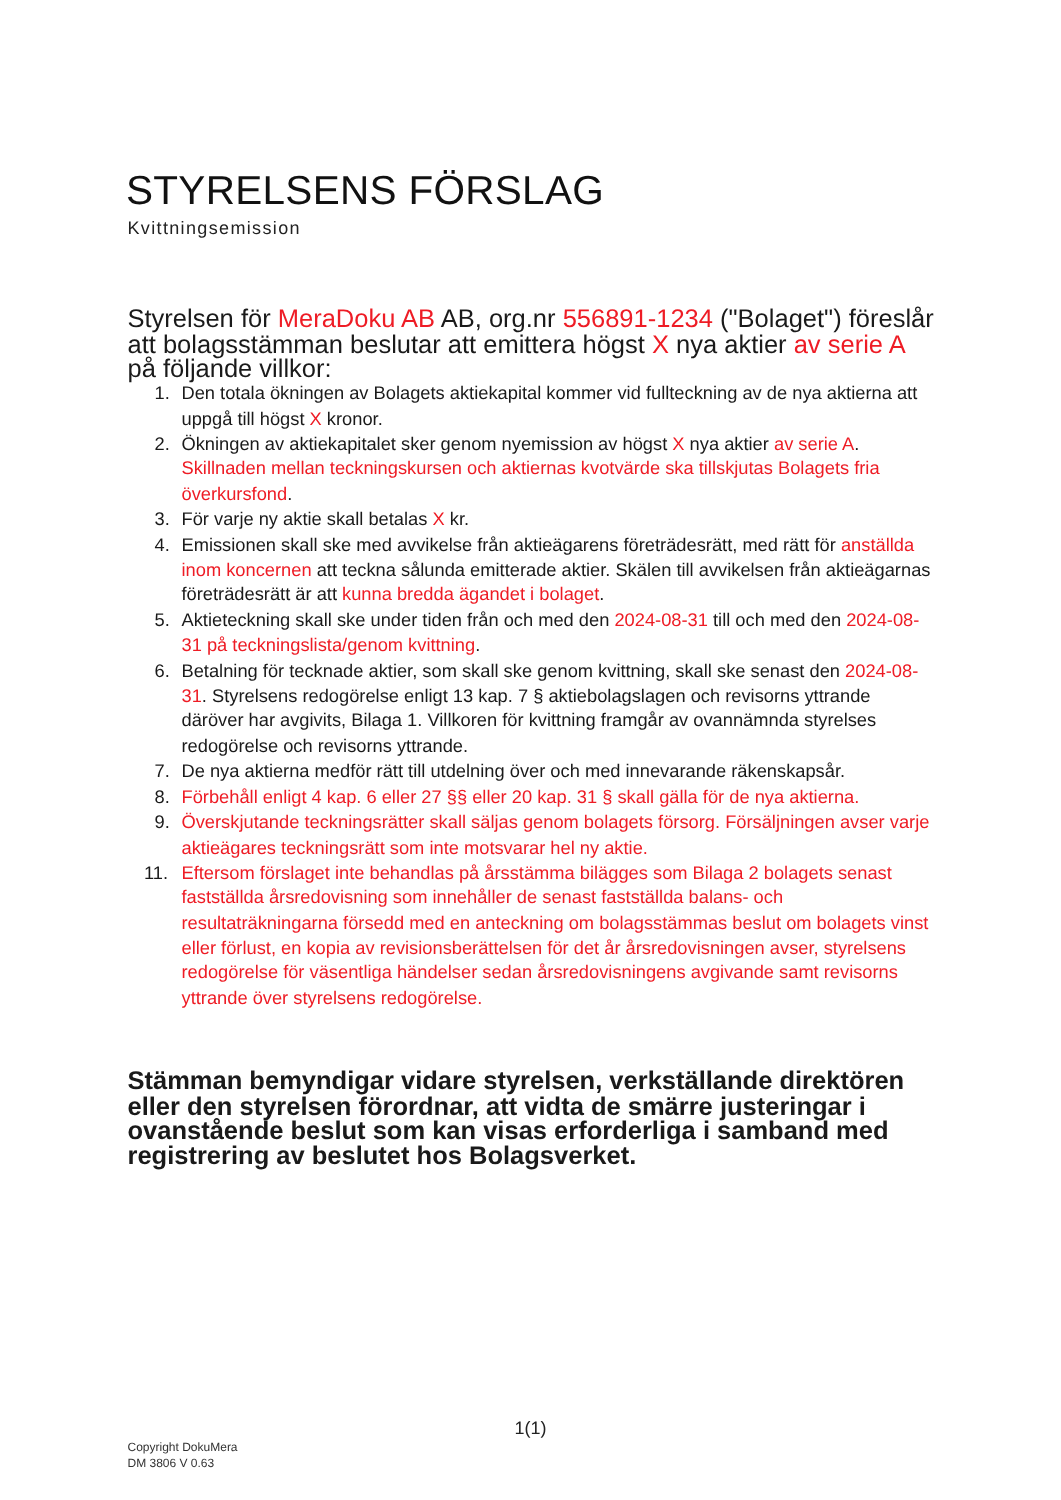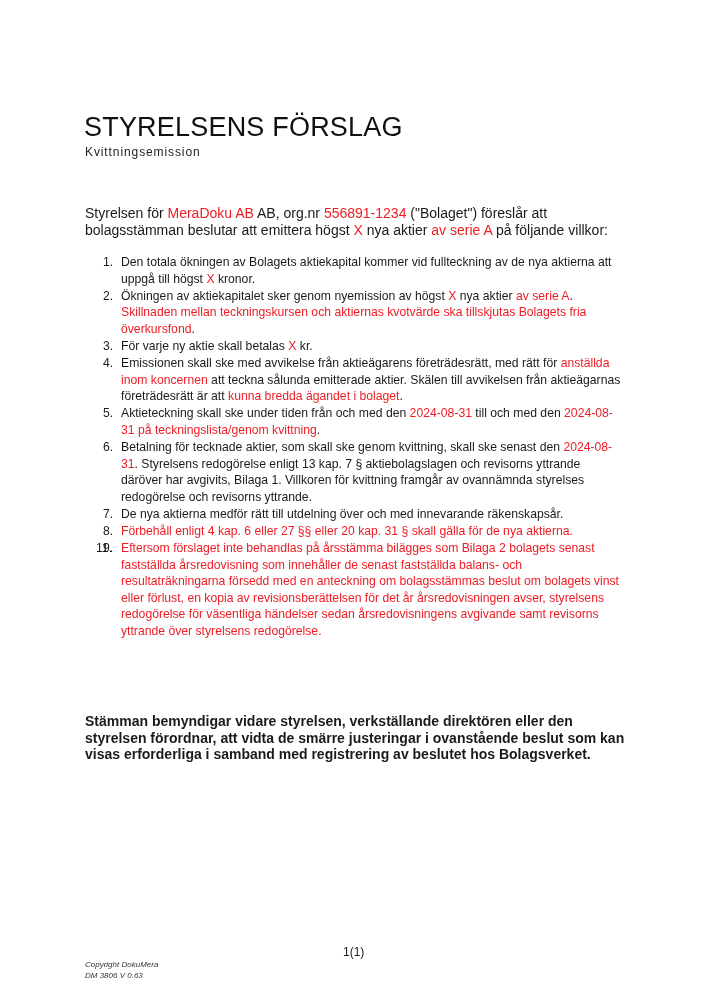--- a/index.html
+++ b/index.html
@@ -1,50 +1,50 @@
 <!DOCTYPE html>
 <html><head>
 <meta charset="utf-8">
 <style>
   html, body { margin:0; padding:0; background:#fff; }
   body { width:707px; height:1000px; position:relative; overflow:hidden;
          font-family:"Liberation Sans", sans-serif; color:#1a1a1a; }
   .page { position:absolute; left:0; top:0; width:707px; height:1000px; background:#fff;margin-top:24px; }
   .title { position:absolute; left:84px; top:88px; font-size:27px; letter-spacing:0.2px; color:#111; margin:0; font-weight:normal; white-space:nowrap; }
   .subtitle { position:absolute; left:85px; top:121px; font-size:12px; letter-spacing:0.9px; color:#222; }
-  .body { position:absolute; left:85px; width:540px; font-size:14px; line-height:16.6px; }
+  .body { position:absolute; left:85px; width:540px; font-size:17px; line-height:16.6px; }
   .intro { top:181px; }
   .list { position:absolute; left:85px; top:230px; width:540px; font-size:12.2px; line-height:16.6px; margin:0; padding:0; list-style:none; }
   .list li { position:relative; padding-left:36px; margin:0 0 0.5px 0; }
   .list li .num { position:absolute; left:18px; top:0; }
   .list li.two-digit .num { left:11px; }
   .red { color:#ee1c25; }
   .outro { top:689px;font-weight:bold; }
   .pagenum { position:absolute; left:343px; top:921px; font-size:12px; color:#222; }
-  .footer { position:absolute; left:85px; top:935px; font-size:8px; line-height:11px; color:#333;font-style:italic; }
+  .footer { position:absolute; left:85px; top:935px; font-size:8px; line-height:11px; color:#333; }
 </style>
 </head>
 <body>
 
 <div class="page">
   <h1 class="title">STYRELSENS FÖRSLAG</h1>
   <div class="subtitle">Kvittningsemission</div>
 
   <div class="body intro" id="intro"><span>Styrelsen för </span><span class="red" style="color: rgb(238, 28, 37);">MeraDoku AB</span><span> AB, org.nr </span><span class="red" style="color: rgb(238, 28, 37);">556891-1234</span><span> ("Bolaget") föreslår att bolagsstämman beslutar att emittera högst </span><span class="red" style="color: rgb(238, 28, 37);">X</span><span> nya aktier </span><span class="red" style="color: rgb(238, 28, 37);">av serie A</span><span> på följande villkor:</span></div>
 
   <ol class="list" id="items">
       <li><span class="num">1.</span><span>Den totala ökningen av Bolagets aktiekapital kommer vid fullteckning av de nya aktierna att uppgå till högst </span><span class="red" style="color: rgb(238, 28, 37);">X</span><span> kronor.</span></li>
       <li><span class="num">2.</span><span>Ökningen av aktiekapitalet sker genom nyemission av högst </span><span class="red" style="color: rgb(238, 28, 37);">X</span><span> nya aktier </span><span class="red" style="color: rgb(238, 28, 37);">av serie A</span><span>. </span><span class="red" style="color: rgb(238, 28, 37);">Skillnaden mellan teckningskursen och aktiernas kvotvärde ska tillskjutas Bolagets fria överkursfond</span><span>.</span></li>
       <li><span class="num">3.</span><span>För varje ny aktie skall betalas </span><span class="red" style="color: rgb(238, 28, 37);">X</span><span> kr.</span></li>
       <li><span class="num">4.</span><span>Emissionen skall ske med avvikelse från aktieägarens företrädesrätt, med rätt för </span><span class="red" style="color: rgb(238, 28, 37);">anställda inom koncernen</span><span> att teckna sålunda emitterade aktier. Skälen till avvikelsen från aktieägarnas företrädesrätt är att </span><span class="red" style="color: rgb(238, 28, 37);">kunna bredda ägandet i bolaget</span><span>.</span></li>
       <li><span class="num">5.</span><span>Aktieteckning skall ske under tiden från och med den </span><span class="red" style="color: rgb(238, 28, 37);">2024-08-31</span><span> till och med den </span><span class="red" style="color: rgb(238, 28, 37);">2024-08-31 på teckningslista/genom kvittning</span><span>.</span></li>
       <li><span class="num">6.</span><span>Betalning för tecknade aktier, som skall ske genom kvittning, skall ske senast den </span><span class="red" style="color: rgb(238, 28, 37);">2024-08-31</span><span>. Styrelsens redogörelse enligt 13 kap. 7 § aktiebolagslagen och revisorns yttrande däröver har avgivits, Bilaga 1. Villkoren för kvittning framgår av ovannämnda styrelses redogörelse och revisorns yttrande.</span></li>
       <li><span class="num">7.</span><span>De nya aktierna medför rätt till utdelning över och med innevarande räkenskapsår.</span></li>
       <li><span class="num">8.</span><span class="red" style="color: rgb(238, 28, 37); text-align: center;">Förbehåll enligt 4 kap. 6 eller 27 §§ eller 20 kap. 31 § skall gälla för de nya aktierna.</span></li>
-      <li><span class="num">9.</span></li>
+      <li><span class="num">9.</span><span class="red" style="color: rgb(238, 28, 37);">Överskjutande teckningsrätter skall säljas genom bolagets försorg. Försäljningen avser varje aktieägares teckningsrätt som inte motsvarar hel ny aktie.</span></li>
       <li class="two-digit"><span class="num">11.</span><span class="red" style="color: rgb(238, 28, 37);">Eftersom förslaget inte behandlas på årsstämma bilägges som Bilaga 2 bolagets senast fastställda årsredovisning som innehåller de senast fastställda balans- och resultaträkningarna försedd med en anteckning om bolagsstämmas beslut om bolagets vinst eller förlust, en kopia av revisionsberättelsen för det år årsredovisningen avser, styrelsens redogörelse för väsentliga händelser sedan årsredovisningens avgivande samt revisorns yttrande över styrelsens redogörelse.</span></li>
     </ol>
 
   <div class="body outro">Stämman bemyndigar vidare styrelsen, verkställande direktören eller den styrelsen förordnar, att vidta de smärre justeringar i ovanstående beslut som kan visas erforderliga i samband med registrering av beslutet hos Bolagsverket.</div>
 
   <div class="pagenum">1(1)</div>
 
   <div class="footer">
     <div>Copyright DokuMera</div>
     <div>DM 3806 V 0.63</div>

